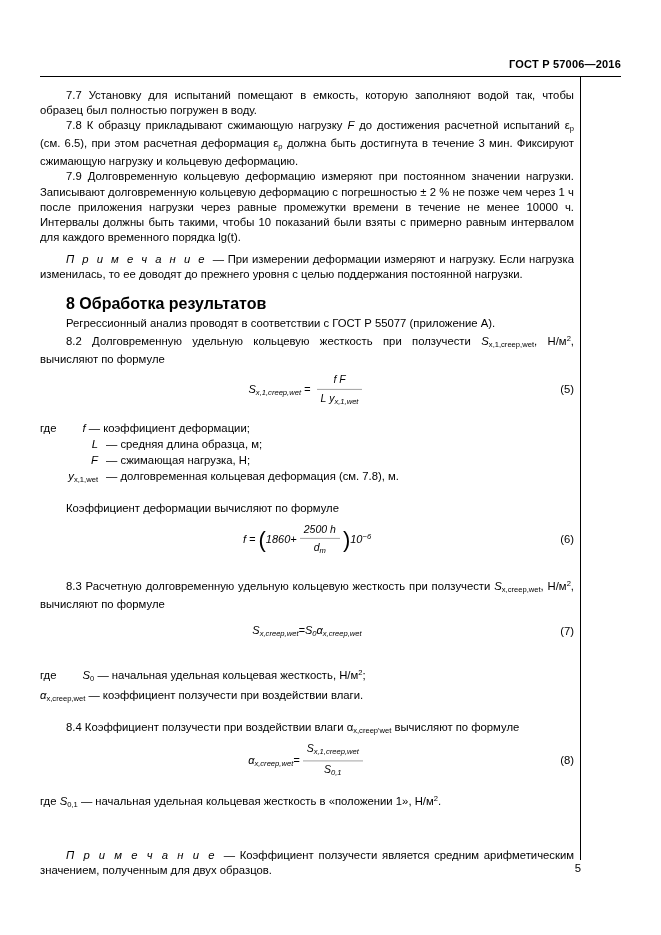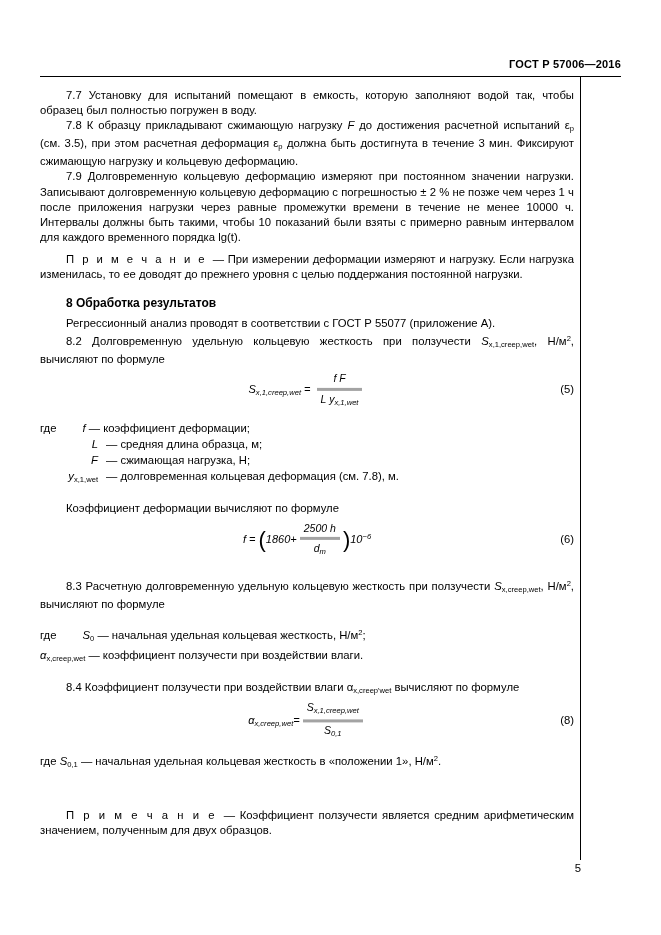--- a/index.html
+++ b/index.html
@@ -59,32 +59,33 @@
     text-align: justify;
   }
   p {
     margin: 0 0 0 0;
   }
   .p-ind { text-indent: 26px; }
   .gap { height: 7px; }
   .gap-s { height: 4px; }
   .gap-l { height: 13px; }
   h2.section {
-    font-size: 12px;
+    font-size: 16px;
     font-weight: bold;
     margin: 0;
     padding: 0;
     text-indent: 26px;
     line-height: 17px;
   }
   .note {
     text-indent: 26px;
   }
   .sp {
     letter-spacing: 2.2px;
+    font-style: italic;
   }
   i, .it { font-style: italic; }
   sub {
     font-size: 7.6px;
     vertical-align: -2px;
   }
   sup {
     font-size: 7.6px;
     vertical-align: 4px;
   }
@@ -117,21 +118,21 @@
   
   .frac {
     display: inline-block;
     vertical-align: middle;
     text-align: center;
     margin: 0 3px;
   }
   .frac .num {
     display: block;
     padding: 0 4px 1px 4px;
-    border-bottom: 3px solid #a3a3a3;
+    border-bottom: 1px solid #a3a3a3;
     font-size: 10.5px;
   }
   .frac .den {
     display: block;
     padding: 1px 4px 0 4px;
     font-size: 10.5px;
   }
   .big-paren {
     display: inline-block;
     font-size: 22px;
@@ -171,21 +172,21 @@
 <div class="page">
 
   <div class="header">ГОСТ Р 57006—2016</div>
   <div class="header-rule"></div>
   <div class="side-rule"></div>
 
   <div class="content">
 
     <p class="p-ind">7.7 Установку для испытаний помещают в емкость, которую заполняют водой так, чтобы образец был полностью погружен в воду.</p>
 
-    <p class="p-ind"><span>7.8 К образцу прикладывают сжимающую нагрузку </span><i>F</i><span> до достижения расчетной испытаний ε</span><sub>p</sub><span> (см. 3.5), при этом расчетная деформация ε</span><sub>p</sub><span> должна быть достигнута в течение 3 мин. Фиксируют сжимающую нагрузку и кольцевую деформацию.</span></p>
+    <p class="p-ind"><span>7.8 К образцу прикладывают сжимающую нагрузку </span><i>F</i><span> до достижения расчетной испытаний ε</span><sub>p</sub><span> (см. 6.5), при этом расчетная деформация ε</span><sub>p</sub><span> должна быть достигнута в течение 3 мин. Фиксируют сжимающую нагрузку и кольцевую деформацию.</span></p>
 
     <p class="p-ind">7.9 Долговременную кольцевую деформацию измеряют при постоянном значении нагрузки. Записывают долговременную кольцевую деформацию с погрешностью ± 2 % не позже чем через 1 ч после приложения нагрузки через равные промежутки времени в течение не менее 10000 ч. Интервалы должны быть такими, чтобы 10 показаний были взяты с примерно равным интервалом для каждого временного порядка lg(t).</p>
 
     <div class="gap"></div>
 
     <p class="note"><span class="sp">П р и м е ч а н и е </span><span>— При измерении деформации измеряют и нагрузку. Если нагрузка изменилась, то ее доводят до прежнего уровня с целью поддержания постоянной нагрузки.</span></p>
 
     <div class="gap-l"></div>
 
     <h2 class="section">8 Обработка результатов</h2>
@@ -227,20 +228,26 @@
         <span>=</span>
         <span class="big-paren">(</span><span>1860</span><span>+</span><span class="frac"><span class="num">2500 h</span><span class="den"><span>d</span><sub>m</sub></span></span><span class="big-paren">)</span><span>10</span><sup>−6</sup>
       </div>
       <div class="eqnum">(6)</div>
     </div>
 
     <div class="gap-l"></div>
 
     <p class="p-ind"><span>8.3 Расчетную долговременную удельную кольцевую жесткость при ползучести </span><i>S</i><sub>x,creep,wet</sub><span>, Н/м</span><sup>2</sup><span>, вычисляют по формуле</span></p>
 
+    <div class="formula-row">
+      <div class="formula-center blur">
+        <span>S</span><sub>x,creep,wet</sub><span>=</span><span>S</span><sub>0</sub><span>α</span><sub>x,creep,wet</sub>
+      </div>
+      <div class="eqnum">(7)</div>
+    </div>
 
     <div class="gap-l"></div>
 
     <div>
       <span class="where-line"><span>где</span><span class="where-tab"></span><i>S</i><sub>0</sub> <span>— начальная удельная кольцевая жесткость, Н/м<sup>2</sup>;</span></span>
       <span class="where-line"><i>α</i><sub>x,creep,wet</sub> <span>— коэффициент ползучести при воздействии влаги.</span></span>
     </div>
 
     <div class="gap-l"></div>
 

